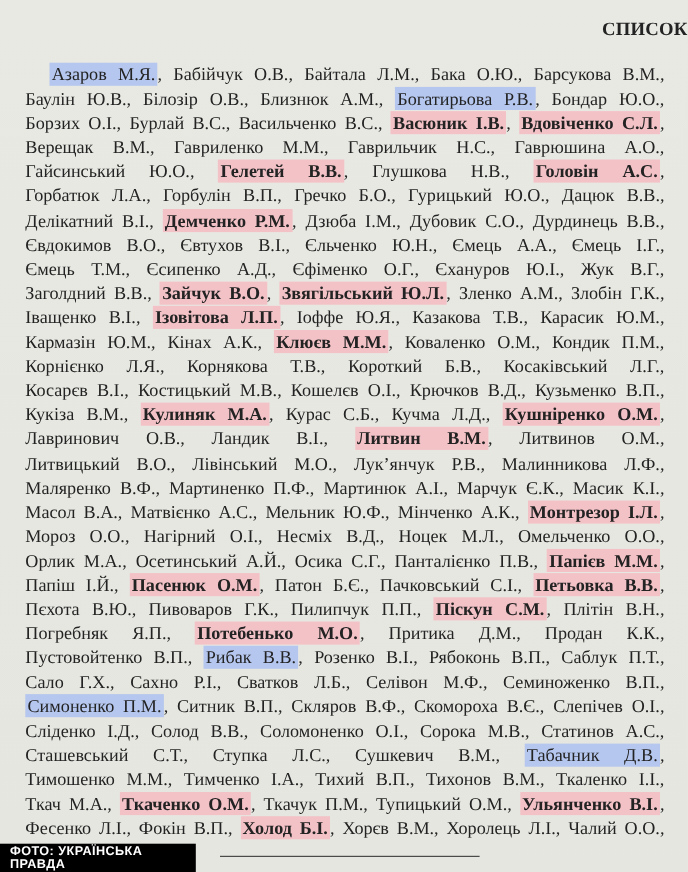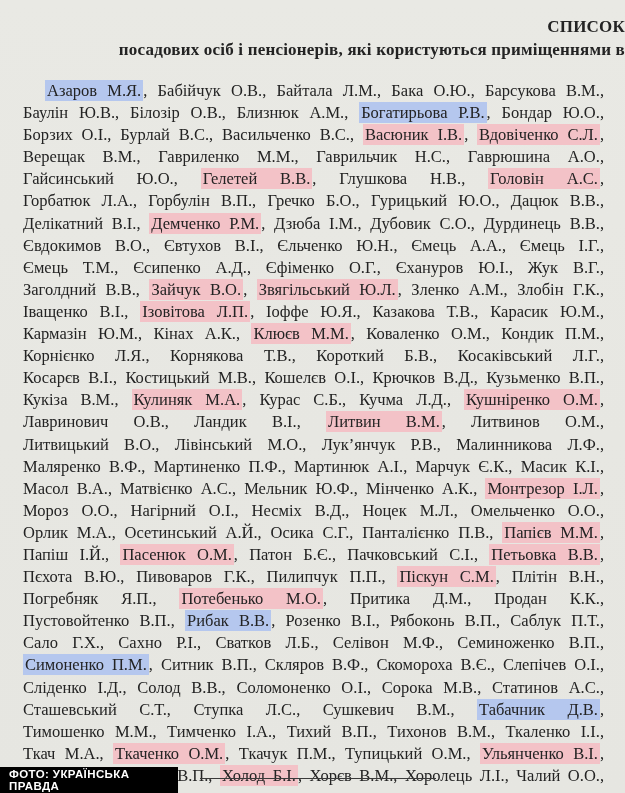--- a/index.html
+++ b/index.html
@@ -36,21 +36,21 @@
   .names{
     margin:20px 21px 0 23px;
     text-align:justify;
     text-indent:22px;
     font-size:16.5px;
     line-height:22.1px;
     word-spacing:2.5px;
   }
   .name{white-space:nowrap;}
   .hl-blue{background:var(--hl-blue);padding:1px 2px;}
-  .hl-pink{background:var(--hl-pink);padding:1px 2px;}
+  .hl-pink{background:var(--hl-pink);padding:1px 2px;font-weight:bold;}
   .sig-line{
     position:absolute;
     left:200px;
     top:778px;
     width:236px;
     height:0;
     border-top:1.5px solid #3a3a3a;
   }
   .credit-bar{
     position:absolute;
@@ -69,21 +69,20 @@
     padding-left:9px;
   }
 </style>
 </head>
 <body>
 
 <div class="page">
 
   <div class="title-block">
     <div class="t1">СПИСОК</div>
-    <div class="t2">посадових осіб і пенсіонерів, які користуються приміщеннями в</div>
   </div>
 
   <p class="names"><span class="name hl-blue">Азаров М.Я.</span>,  <span class="name">Бабійчук О.В.</span>,  <span class="name">Байтала Л.М.</span>,  <span class="name">Бака О.Ю.</span>,  <span class="name">Барсукова В.М.</span>,  <span class="name">Баулін Ю.В.</span>,  <span class="name">Білозір О.В.</span>,  <span class="name">Близнюк А.М.</span>,  <span class="name hl-blue">Богатирьова Р.В.</span>,  <span class="name">Бондар Ю.О.</span>,  <span class="name">Борзих О.І.</span>,  <span class="name">Бурлай В.С.</span>,  <span class="name">Васильченко В.С.</span>,  <span class="name hl-pink">Васюник І.В.</span>,  <span class="name hl-pink">Вдовіченко С.Л.</span>,  <span class="name">Верещак В.М.</span>,  <span class="name">Гавриленко М.М.</span>,  <span class="name">Гаврильчик Н.С.</span>,  <span class="name">Гаврюшина А.О.</span>,  <span class="name">Гайсинський Ю.О.</span>,  <span class="name hl-pink">Гелетей В.В.</span>,  <span class="name">Глушкова Н.В.</span>,  <span class="name hl-pink">Головін А.С.</span>,  <span class="name">Горбатюк Л.А.</span>,  <span class="name">Горбулін В.П.</span>,  <span class="name">Гречко Б.О.</span>,  <span class="name">Гурицький Ю.О.</span>,  <span class="name">Дацюк В.В.</span>,  <span class="name">Делікатний В.І.</span>,  <span class="name hl-pink">Демченко Р.М.</span>,  <span class="name">Дзюба І.М.</span>,  <span class="name">Дубовик С.О.</span>,  <span class="name">Дурдинець В.В.</span>,  <span class="name">Євдокимов В.О.</span>,  <span class="name">Євтухов В.І.</span>,  <span class="name">Єльченко Ю.Н.</span>,  <span class="name">Ємець А.А.</span>,  <span class="name">Ємець І.Г.</span>,  <span class="name">Ємець Т.М.</span>,  <span class="name">Єсипенко А.Д.</span>,  <span class="name">Єфіменко О.Г.</span>,  <span class="name">Єхануров Ю.І.</span>,  <span class="name">Жук В.Г.</span>,  <span class="name">Заголдний В.В.</span>,  <span class="name hl-pink">Зайчук В.О.</span>,  <span class="name hl-pink">Звягільський Ю.Л.</span>,  <span class="name">Зленко А.М.</span>,  <span class="name">Злобін Г.К.</span>,  <span class="name">Іващенко В.І.</span>,  <span class="name hl-pink">Ізовітова Л.П.</span>,  <span class="name">Іоффе Ю.Я.</span>,  <span class="name">Казакова Т.В.</span>,  <span class="name">Карасик Ю.М.</span>,  <span class="name">Кармазін Ю.М.</span>,  <span class="name">Кінах А.К.</span>,  <span class="name hl-pink">Клюєв М.М.</span>,  <span class="name">Коваленко О.М.</span>,  <span class="name">Кондик П.М.</span>,  <span class="name">Корнієнко Л.Я.</span>,  <span class="name">Корнякова Т.В.</span>,  <span class="name">Короткий Б.В.</span>,  <span class="name">Косаківський Л.Г.</span>,  <span class="name">Косарєв В.І.</span>,  <span class="name">Костицький М.В.</span>,  <span class="name">Кошелєв О.І.</span>,  <span class="name">Крючков В.Д.</span>,  <span class="name">Кузьменко В.П.</span>,  <span class="name">Кукіза В.М.</span>,  <span class="name hl-pink">Кулиняк М.А.</span>,  <span class="name">Курас С.Б.</span>,  <span class="name">Кучма Л.Д.</span>,  <span class="name hl-pink">Кушніренко О.М.</span>,  <span class="name">Лавринович О.В.</span>,  <span class="name">Ландик В.І.</span>,  <span class="name hl-pink">Литвин В.М.</span>,  <span class="name">Литвинов О.М.</span>,  <span class="name">Литвицький В.О.</span>,  <span class="name">Лівінський М.О.</span>,  <span class="name">Лук’янчук Р.В.</span>,  <span class="name">Малинникова Л.Ф.</span>,  <span class="name">Маляренко В.Ф.</span>,  <span class="name">Мартиненко П.Ф.</span>,  <span class="name">Мартинюк А.І.</span>,  <span class="name">Марчук Є.К.</span>,  <span class="name">Масик К.І.</span>,  <span class="name">Масол В.А.</span>,  <span class="name">Матвієнко А.С.</span>,  <span class="name">Мельник Ю.Ф.</span>,  <span class="name">Мінченко А.К.</span>,  <span class="name hl-pink">Монтрезор І.Л.</span>,  <span class="name">Мороз О.О.</span>,  <span class="name">Нагірний О.І.</span>,  <span class="name">Несміх В.Д.</span>,  <span class="name">Ноцек М.Л.</span>,  <span class="name">Омельченко О.О.</span>,  <span class="name">Орлик М.А.</span>,  <span class="name">Осетинський А.Й.</span>,  <span class="name">Осика С.Г.</span>,  <span class="name">Панталієнко П.В.</span>,  <span class="name hl-pink">Папієв М.М.</span>,  <span class="name">Папіш І.Й.</span>,  <span class="name hl-pink">Пасенюк О.М.</span>,  <span class="name">Патон Б.Є.</span>,  <span class="name">Пачковський С.І.</span>,  <span class="name hl-pink">Петьовка В.В.</span>,  <span class="name">Пєхота В.Ю.</span>,  <span class="name">Пивоваров Г.К.</span>,  <span class="name">Пилипчук П.П.</span>,  <span class="name hl-pink">Піскун С.М.</span>,  <span class="name">Плітін В.Н.</span>,  <span class="name">Погребняк Я.П.</span>,  <span class="name hl-pink">Потебенько М.О.</span>,  <span class="name">Притика Д.М.</span>,  <span class="name">Продан К.К.</span>,  <span class="name">Пустовойтенко В.П.</span>,  <span class="name hl-blue">Рибак В.В.</span>,  <span class="name">Розенко В.І.</span>,  <span class="name">Рябоконь В.П.</span>,  <span class="name">Саблук П.Т.</span>,  <span class="name">Сало Г.Х.</span>,  <span class="name">Сахно Р.І.</span>,  <span class="name">Сватков Л.Б.</span>,  <span class="name">Селівон М.Ф.</span>,  <span class="name">Семиноженко В.П.</span>,  <span class="name hl-blue">Симоненко П.М.</span>,  <span class="name">Ситник В.П.</span>,  <span class="name">Скляров В.Ф.</span>,  <span class="name">Скомороха В.Є.</span>,  <span class="name">Слепічев О.І.</span>,  <span class="name">Сліденко І.Д.</span>,  <span class="name">Солод В.В.</span>,  <span class="name">Соломоненко О.І.</span>,  <span class="name">Сорока М.В.</span>,  <span class="name">Статинов А.С.</span>,  <span class="name">Сташевський С.Т.</span>,  <span class="name">Ступка Л.С.</span>,  <span class="name">Сушкевич В.М.</span>,  <span class="name hl-blue">Табачник Д.В.</span>,  <span class="name">Тимошенко М.М.</span>,  <span class="name">Тимченко І.А.</span>,  <span class="name">Тихий В.П.</span>,  <span class="name">Тихонов В.М.</span>,  <span class="name">Ткаленко І.І.</span>,  <span class="name">Ткач М.А.</span>,  <span class="name hl-pink">Ткаченко О.М.</span>,  <span class="name">Ткачук П.М.</span>,  <span class="name">Тупицький О.М.</span>,  <span class="name hl-pink">Ульянченко В.І.</span>,  <span class="name">Фесенко Л.І.</span>,  <span class="name">Фокін В.П.</span>,  <span class="name hl-pink">Холод Б.І.</span>,  <span class="name">Хорєв В.М.</span>,  <span class="name">Хоролець Л.І.</span>,  <span class="name">Чалий О.О.</span>,  ,  ,  ,  ,  ,  ,  ,  ,  ,  ,  ,  ,  </p>
 
   <div class="sig-line"></div>
 
   <div class="credit-bar">
     <span>ФОТО: УКРАЇНСЬКА ПРАВДА</span>
   </div>
 

